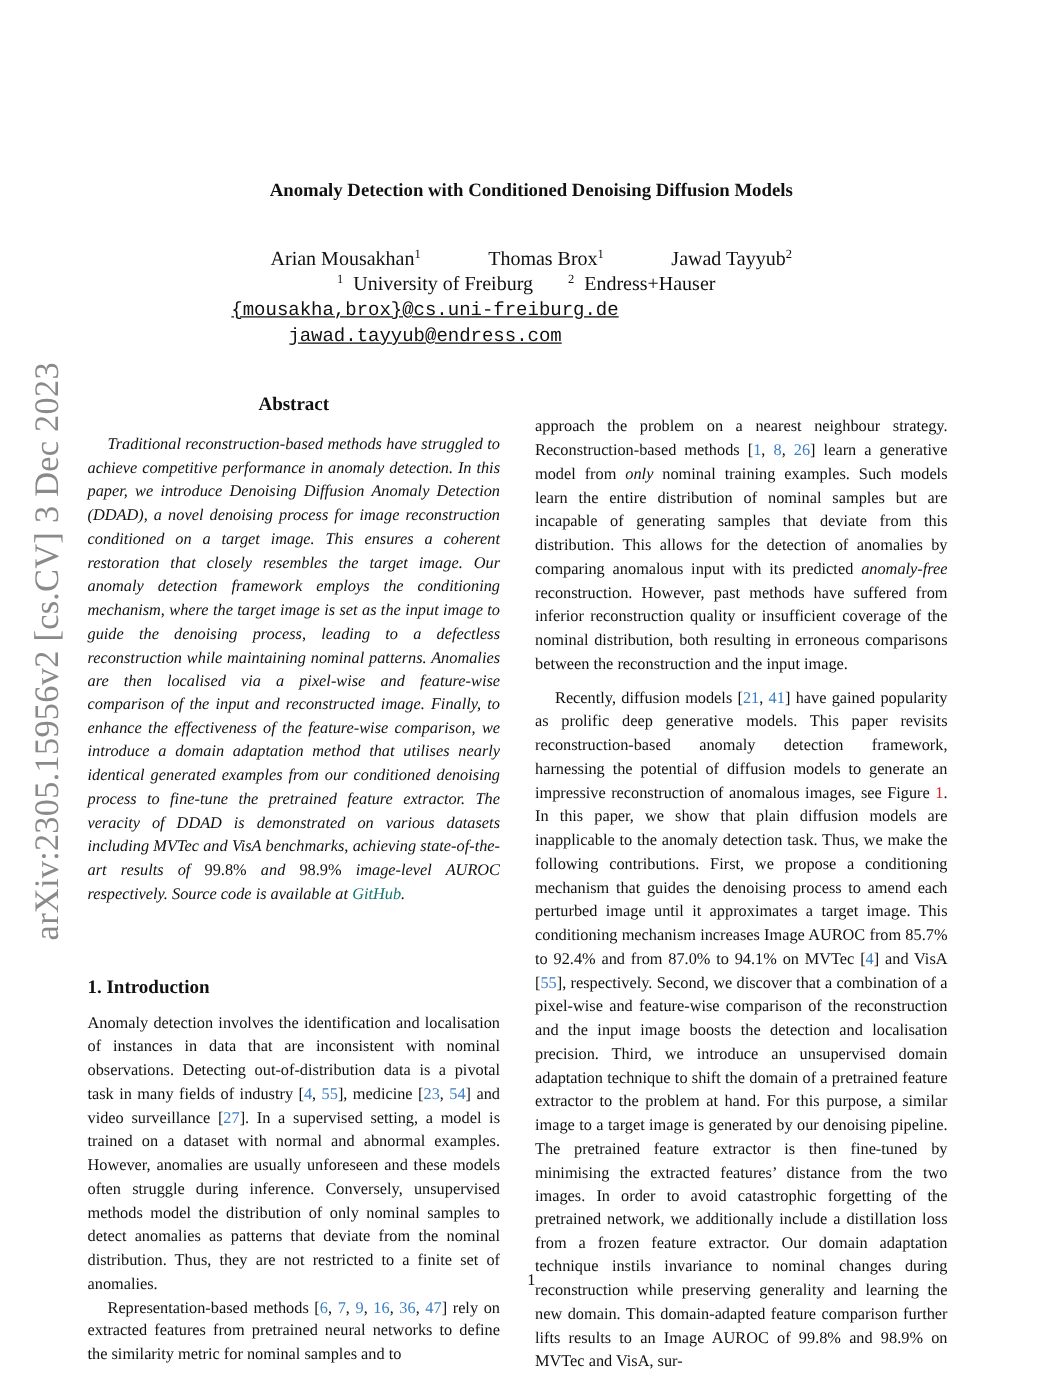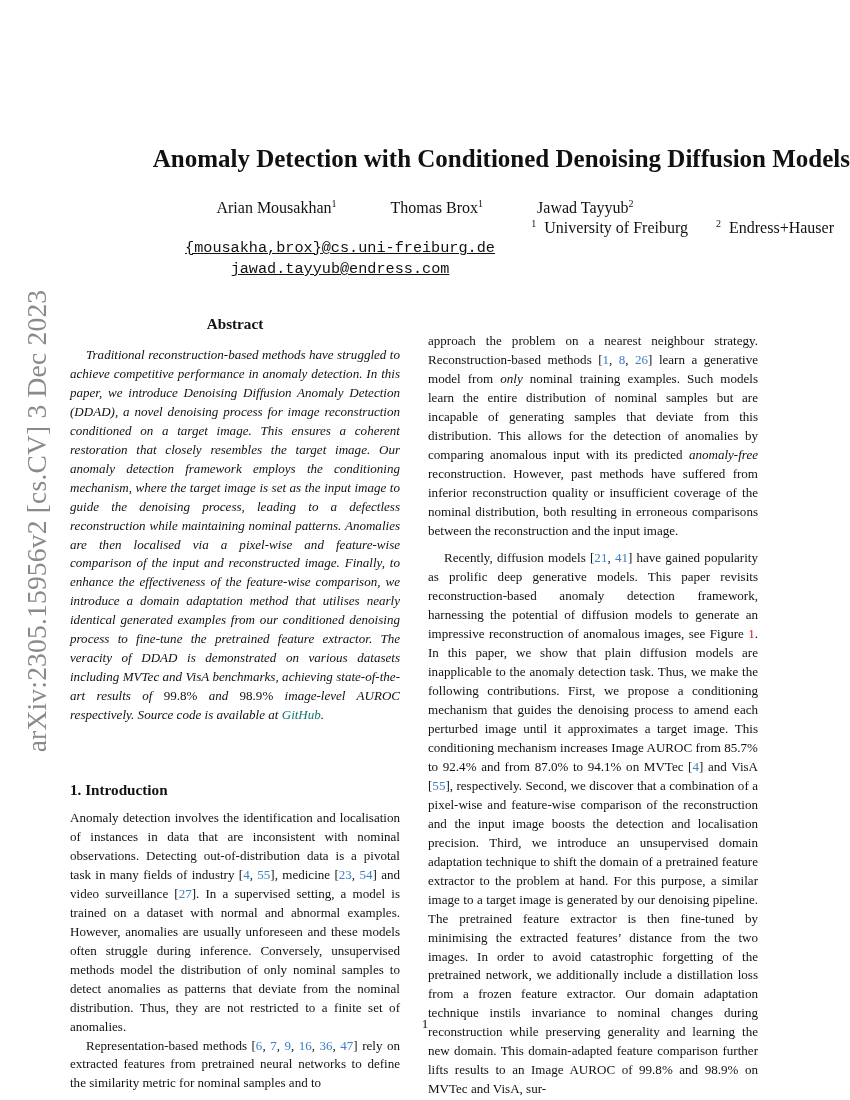--- a/index.html
+++ b/index.html
@@ -2,26 +2,26 @@
 <html><head>
 <meta charset="utf-8">
 <style>
   html, body { margin: 0; padding: 0; background: #ffffff; }
   body { width: 850px; height: 1100px; position: relative; overflow: hidden;
          font-family: "Liberation Serif", "DejaVu Serif", serif; color: #111; }
   .arxiv-stamp { position: absolute; left: 14px; top: 296px; width: 46px; height: 450px; }
   .arxiv-stamp span { position: absolute; left: 50%; top: 50%; white-space: nowrap;
       transform: translate(-50%, -50%) rotate(-90deg); font-size: 27.5px; color: #8a8a8a;
       font-family: "Liberation Serif", "DejaVu Serif", serif; letter-spacing: 0.2px; }
-  .title { position: absolute; top: 145px; left: 0; width: 850px; text-align: right;
-      font-weight: bold; font-size: 25px; }
+  .title { position: absolute; top: 145px; left: 0; width: 850px; text-align: center;
+      font-weight: bold; font-size: 15px; }
   .authors { position: absolute; top: 198px; left: 0; width: 850px; text-align: center; font-size: 16px; line-height: 20px; }
   .authors .author { margin: 0 25px; }
   .authors sup, .affil sup { font-size: 10px; vertical-align: 6px; line-height: 0; }
-  .affil { position: absolute; top: 218px; left: 0; width: 850px; text-align: right; font-size: 16px; line-height: 20px; }
+  .affil { position: absolute; top: 218px; left: 0; width: 850px; text-align: center; font-size: 16px; line-height: 20px; }
   .affil span { margin: 0 8px; }
   .email { position: absolute; left: 0; width: 680px; text-align: center; font-size: 15.2px;
       font-family: "Liberation Mono", "DejaVu Sans Mono", monospace; line-height: 20px; text-decoration: underline; }
   .email1 { top: 238px; } .email2 { top: 259px; }
   .col { position: absolute; width: 330px; font-size: 13.05px; line-height: 18.95px; text-align: justify; }
   .col-left { left: 70px; top: 315px; }
   .col-right { left: 428px; top: 332px; }
   .abstract-heading { text-align: center; font-weight: bold; font-size: 15.2px; margin: 0 0 13px 0; line-height: 18px; }
   .abstract { font-style: italic; text-indent: 16px; margin: 0; }
   .sec-heading { font-weight: bold; font-size: 15.2px; margin: 56px 0 10px 0; line-height: 18px; }

